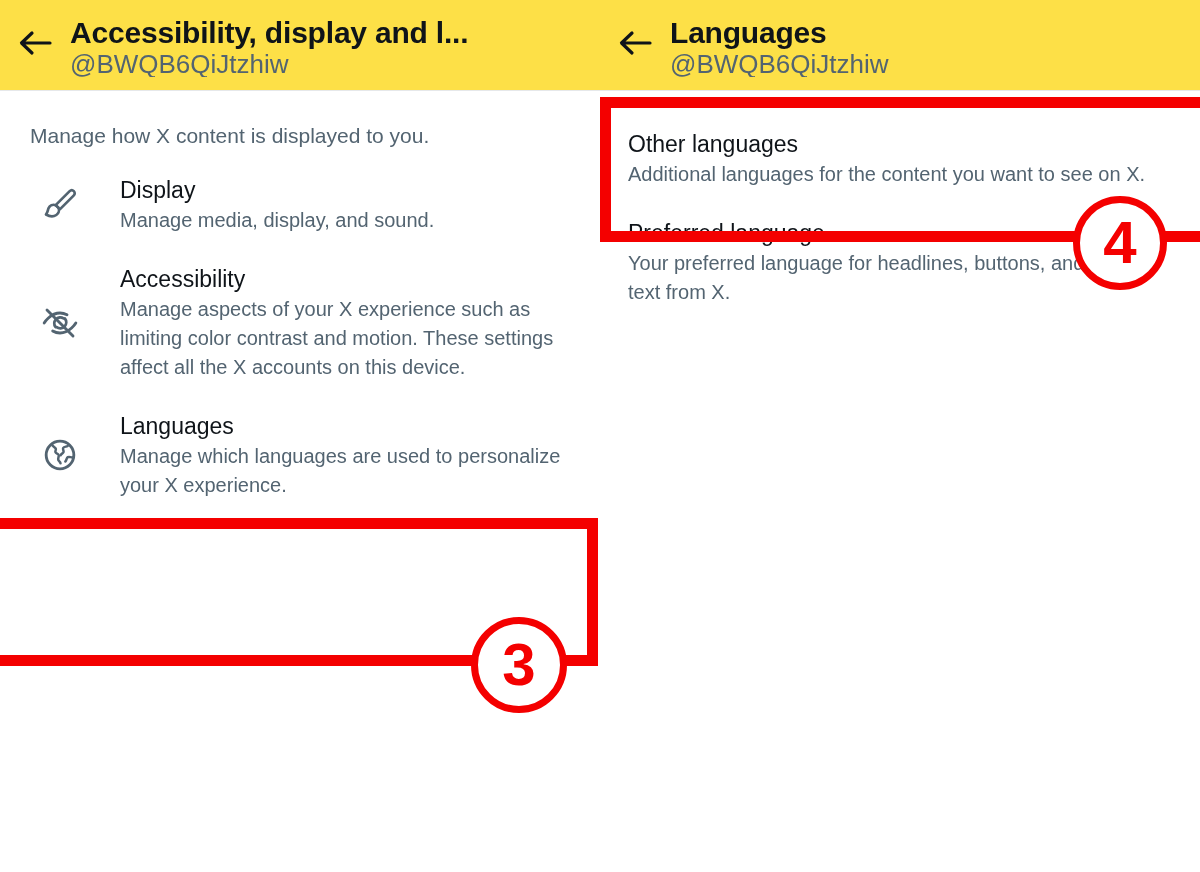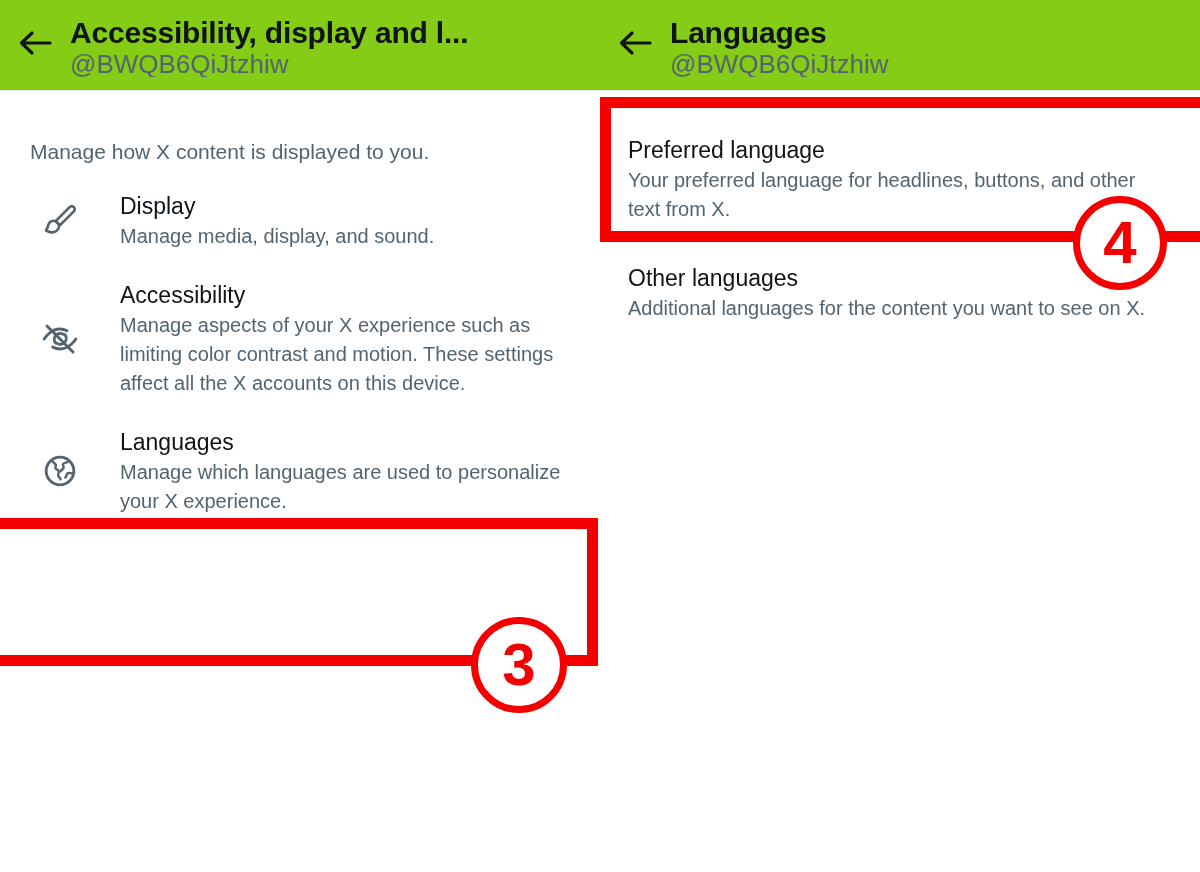--- a/index.html
+++ b/index.html
@@ -28,21 +28,21 @@
     height: 872px;
     background: #ffffff;
   }
   #panel-left  { left: 0; }
   #panel-right { left: 600px; }
 
   
   .panel-header {
     position: relative;
     height: 90px;
-    background: #84cc16;
+    background: #fde047;
     display: flex;
     align-items: flex-start;
     padding-top: 14px;
   }
   .back-btn {
     width: 70px;
     min-width: 70px;
     display: flex;
     align-items: center;
     justify-content: center;
@@ -74,21 +74,21 @@
   .header-rule {
     position: absolute;
     left: 0;
     top: 90px;
     width: 600px;
     height: 1px;
     background: #e6e8ea;
   }
 
   
-  .panel-body { position: relative; padding-top: 16px; }
+  .panel-body { position: relative; padding-top: 0; }
 
   .intro-text {
     font-size: 21px;
     color: #536471;
     line-height: 28px;
     padding: 32px 24px 0 30px;
   }
 
   
   .rows { margin-top: 10px; }
@@ -240,34 +240,34 @@
       <div class="header-text">
         <div class="header-title">Languages</div>
         <div class="header-handle">@BWQB6QiJtzhiw</div>
       </div>
       <div class="header-rule"></div>
     </div>
 
     <div class="panel-body">
       <div class="rows" style="margin-top:14px;">
 
+        <div class="setting-row no-icon" style="padding-top:24px;">
+          <div class="row-text">
+            <div class="row-title">Other languages</div>
+            <div class="row-desc">Additional languages for the content you want to see on X.</div>
+          </div>
+        </div>
+
         <div class="setting-row no-icon">
           <div class="row-text">
             <div class="row-title">Preferred language</div>
             <div class="row-desc">Your preferred language for headlines, buttons, and other text from X.</div>
           </div>
         </div>
 
-        <div class="setting-row no-icon" style="padding-top:24px;">
-          <div class="row-text">
-            <div class="row-title">Other languages</div>
-            <div class="row-desc">Additional languages for the content you want to see on X.</div>
-          </div>
-        </div>
-
       </div>
     </div>
   </div>
 
   <div class="anno-box" style="left:-11px; top:518px; width:609px; height:148px;"></div>
 
   <div class="anno-badge" style="left:471px; top:617px; width:96px; height:96px;">3</div>
 
   <div class="anno-box" style="left:600px; top:97px; width:611px; height:145px;"></div>
 

